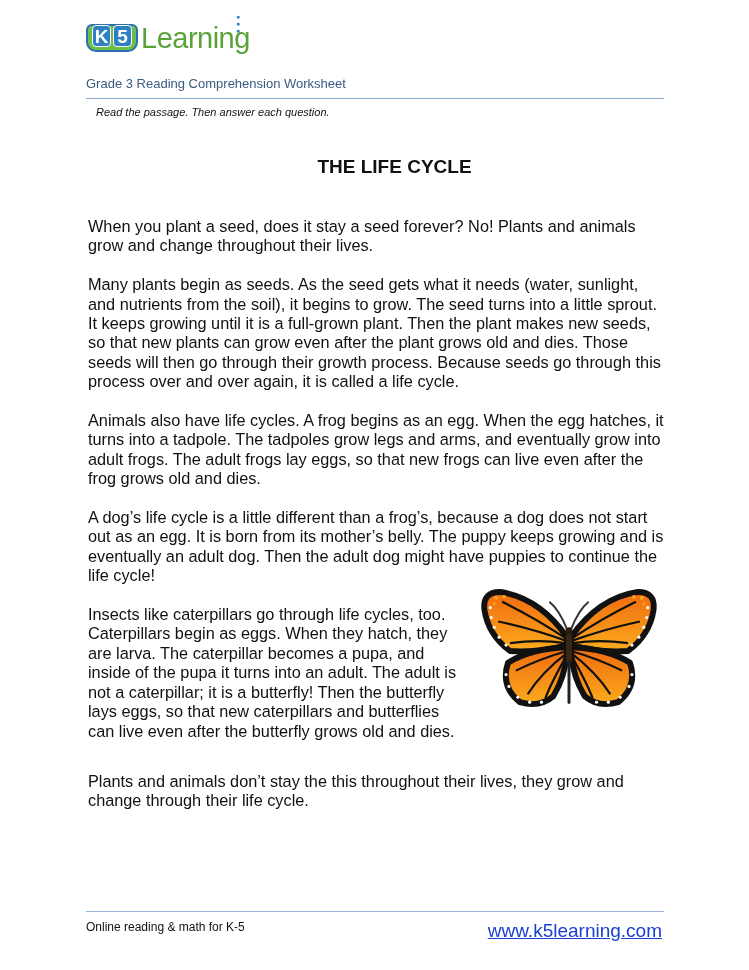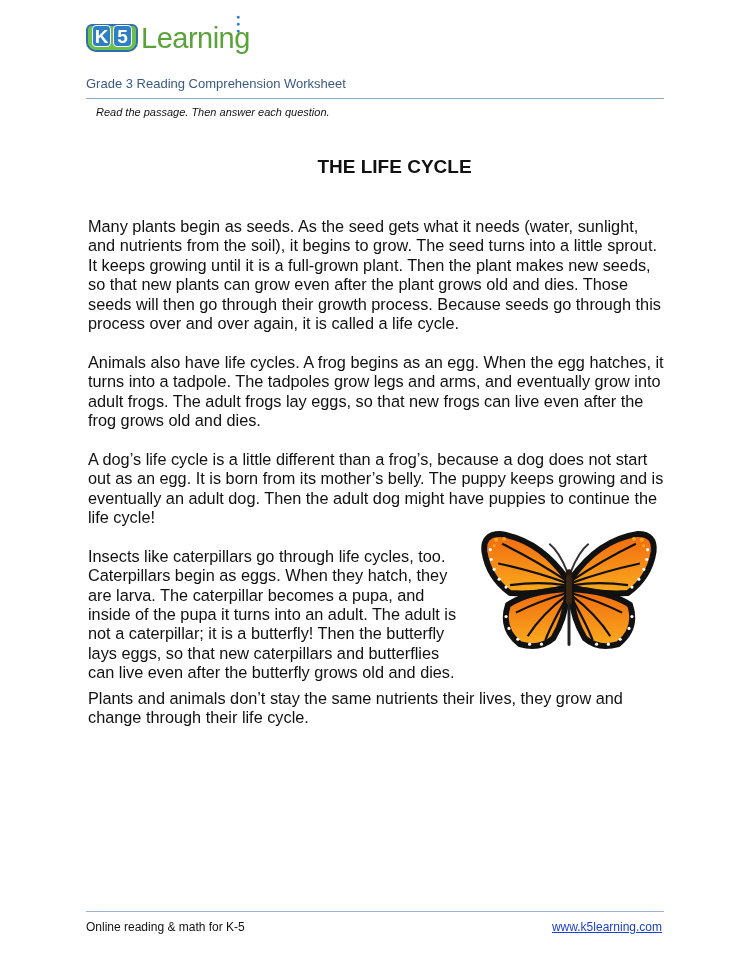--- a/index.html
+++ b/index.html
@@ -17,21 +17,21 @@
     .logo-dots { position: absolute; left: 95px; top: -9px; font-size: 7px; color: #2f7fc4; letter-spacing: 2px; }
     .header-title { position: absolute; left: 86px; top: 76px; font-size: 13px; color: #3a5a80; }
     .header-rule { position: absolute; left: 86px; top: 98px; width: 578px; height: 1px; background: #8aaad0; }
     .instructions { position: absolute; left: 96px; top: 106px; font-size: 11px; font-style: italic; color: #111; }
     .title { position: absolute; left: 0; width: 749px; top: 156px; text-align: center; font-weight: bold; font-size: 19px; color: #111; padding-left: 20px; }
     .passage { position: absolute; left: 88px; top: 217px; width: 580px; font-size: 16.3px; line-height: 19.4px; color: #111; }
     .passage p { margin: 0 0 19.4px 0; }
     .butterfly { float: right; width: 178px; height: 122px; margin: -17px 10px 0 14px; }
     .footer-rule { position: absolute; left: 86px; top: 911px; width: 578px; height: 1px; background: #9ab4d8; }
     .footer-left { position: absolute; left: 86px; top: 920px; font-size: 12px; color: #111; }
-    .footer-link { position: absolute; right: 87px; top: 920px; font-size: 12px; color: #1a3fd0; text-decoration: underline; }
+    .footer-link { position: absolute; right: 87px; top: 920px; font-size: 19px; color: #1a3fd0; text-decoration: underline; }
   </style>
 </head>
 <body>
 
 <div class="logo">
   <div class="logo-badge">
     <div class="logo-book"></div>
     <div class="logo-k5">
       <span>K</span>
       <span>5</span>
@@ -43,24 +43,25 @@
   </div>
 </div>
 
 <div class="header-title">Grade 3 Reading Comprehension Worksheet</div>
 <div class="header-rule"></div>
 <div class="instructions">Read the passage.  Then answer each question.</div>
 
 <div class="title">THE LIFE CYCLE</div>
 
 <div class="passage">
+  <p>When you plant a seed, does it stay a seed forever? No! Plants and animals grow and change throughout their lives.</p>
   <p>Many plants begin as seeds. As the seed gets what it needs (water, sunlight, and nutrients from the soil), it begins to grow. The seed turns into a little sprout. It keeps growing until it is a full-grown plant. Then the plant makes new seeds, so that new plants can grow even after the plant grows old and dies. Those seeds will then go through their growth process. Because seeds go through this process over and over again, it is called a life cycle.</p>
   <p>Animals also have life cycles. A frog begins as an egg. When the egg hatches, it turns into a tadpole. The tadpoles grow legs and arms, and eventually grow into adult frogs. The adult frogs lay eggs, so that new frogs can live even after the frog grows old and dies.</p>
   <p>A dog’s life cycle is a little different than a frog’s, because a dog does not start out as an egg. It is born from its mother’s belly. The puppy keeps growing and is eventually an adult dog. Then the adult dog might have puppies to continue the life cycle!</p>
-  <div style="margin:0 0 6px 0;">
+  <div style="margin:0 0 31px 0;">
     <svg class="butterfly" viewBox="0 0 180 124" xmlns="http://www.w3.org/2000/svg">
       <defs>
         <linearGradient id="wg" x1="0" y1="0" x2="0" y2="1">
           <stop offset="0" stop-color="#f06a10"></stop>
           <stop offset="1" stop-color="#fbab1d"></stop>
         </linearGradient>
       </defs>
 
       <path d="M88 42 Q80 22 70 14" stroke="#333" stroke-width="2" fill="none"></path>
       <path d="M92 42 Q100 22 110 14" stroke="#333" stroke-width="2" fill="none"></path>
@@ -118,18 +119,18 @@
           <circle cx="156" cy="9" r="2"></circle>
           <circle cx="166" cy="16" r="1.6"></circle>
       </g>
 
       <ellipse cx="90" cy="44" rx="3.5" ry="4" fill="#2a1a10"></ellipse>
       <rect x="87" y="46" width="6" height="30" rx="3" fill="#3a2614"></rect>
       <rect x="88.5" y="74" width="3" height="44" rx="1.5" fill="#222"></rect>
     </svg>
     <span>Insects like caterpillars go through life cycles, too. Caterpillars begin as eggs. When they hatch, they are larva. The caterpillar becomes a pupa, and inside of the pupa it turns into an adult. The adult is not a caterpillar; it is a butterfly! Then the butterfly lays eggs, so that new caterpillars and butterflies can live even after the butterfly grows old and dies.</span>
   </div>
-  <p>Plants and animals don’t stay the same nutrients their lives, they grow and change through their life cycle.</p>
+  <p>Plants and animals don’t stay the this throughout their lives, they grow and change through their life cycle.</p>
 </div>
 
 <div class="footer-rule"></div>
 <div class="footer-left">Online reading &amp; math for K-5</div>
 <a class="footer-link">www.k5learning.com</a>
 
 </body></html>

